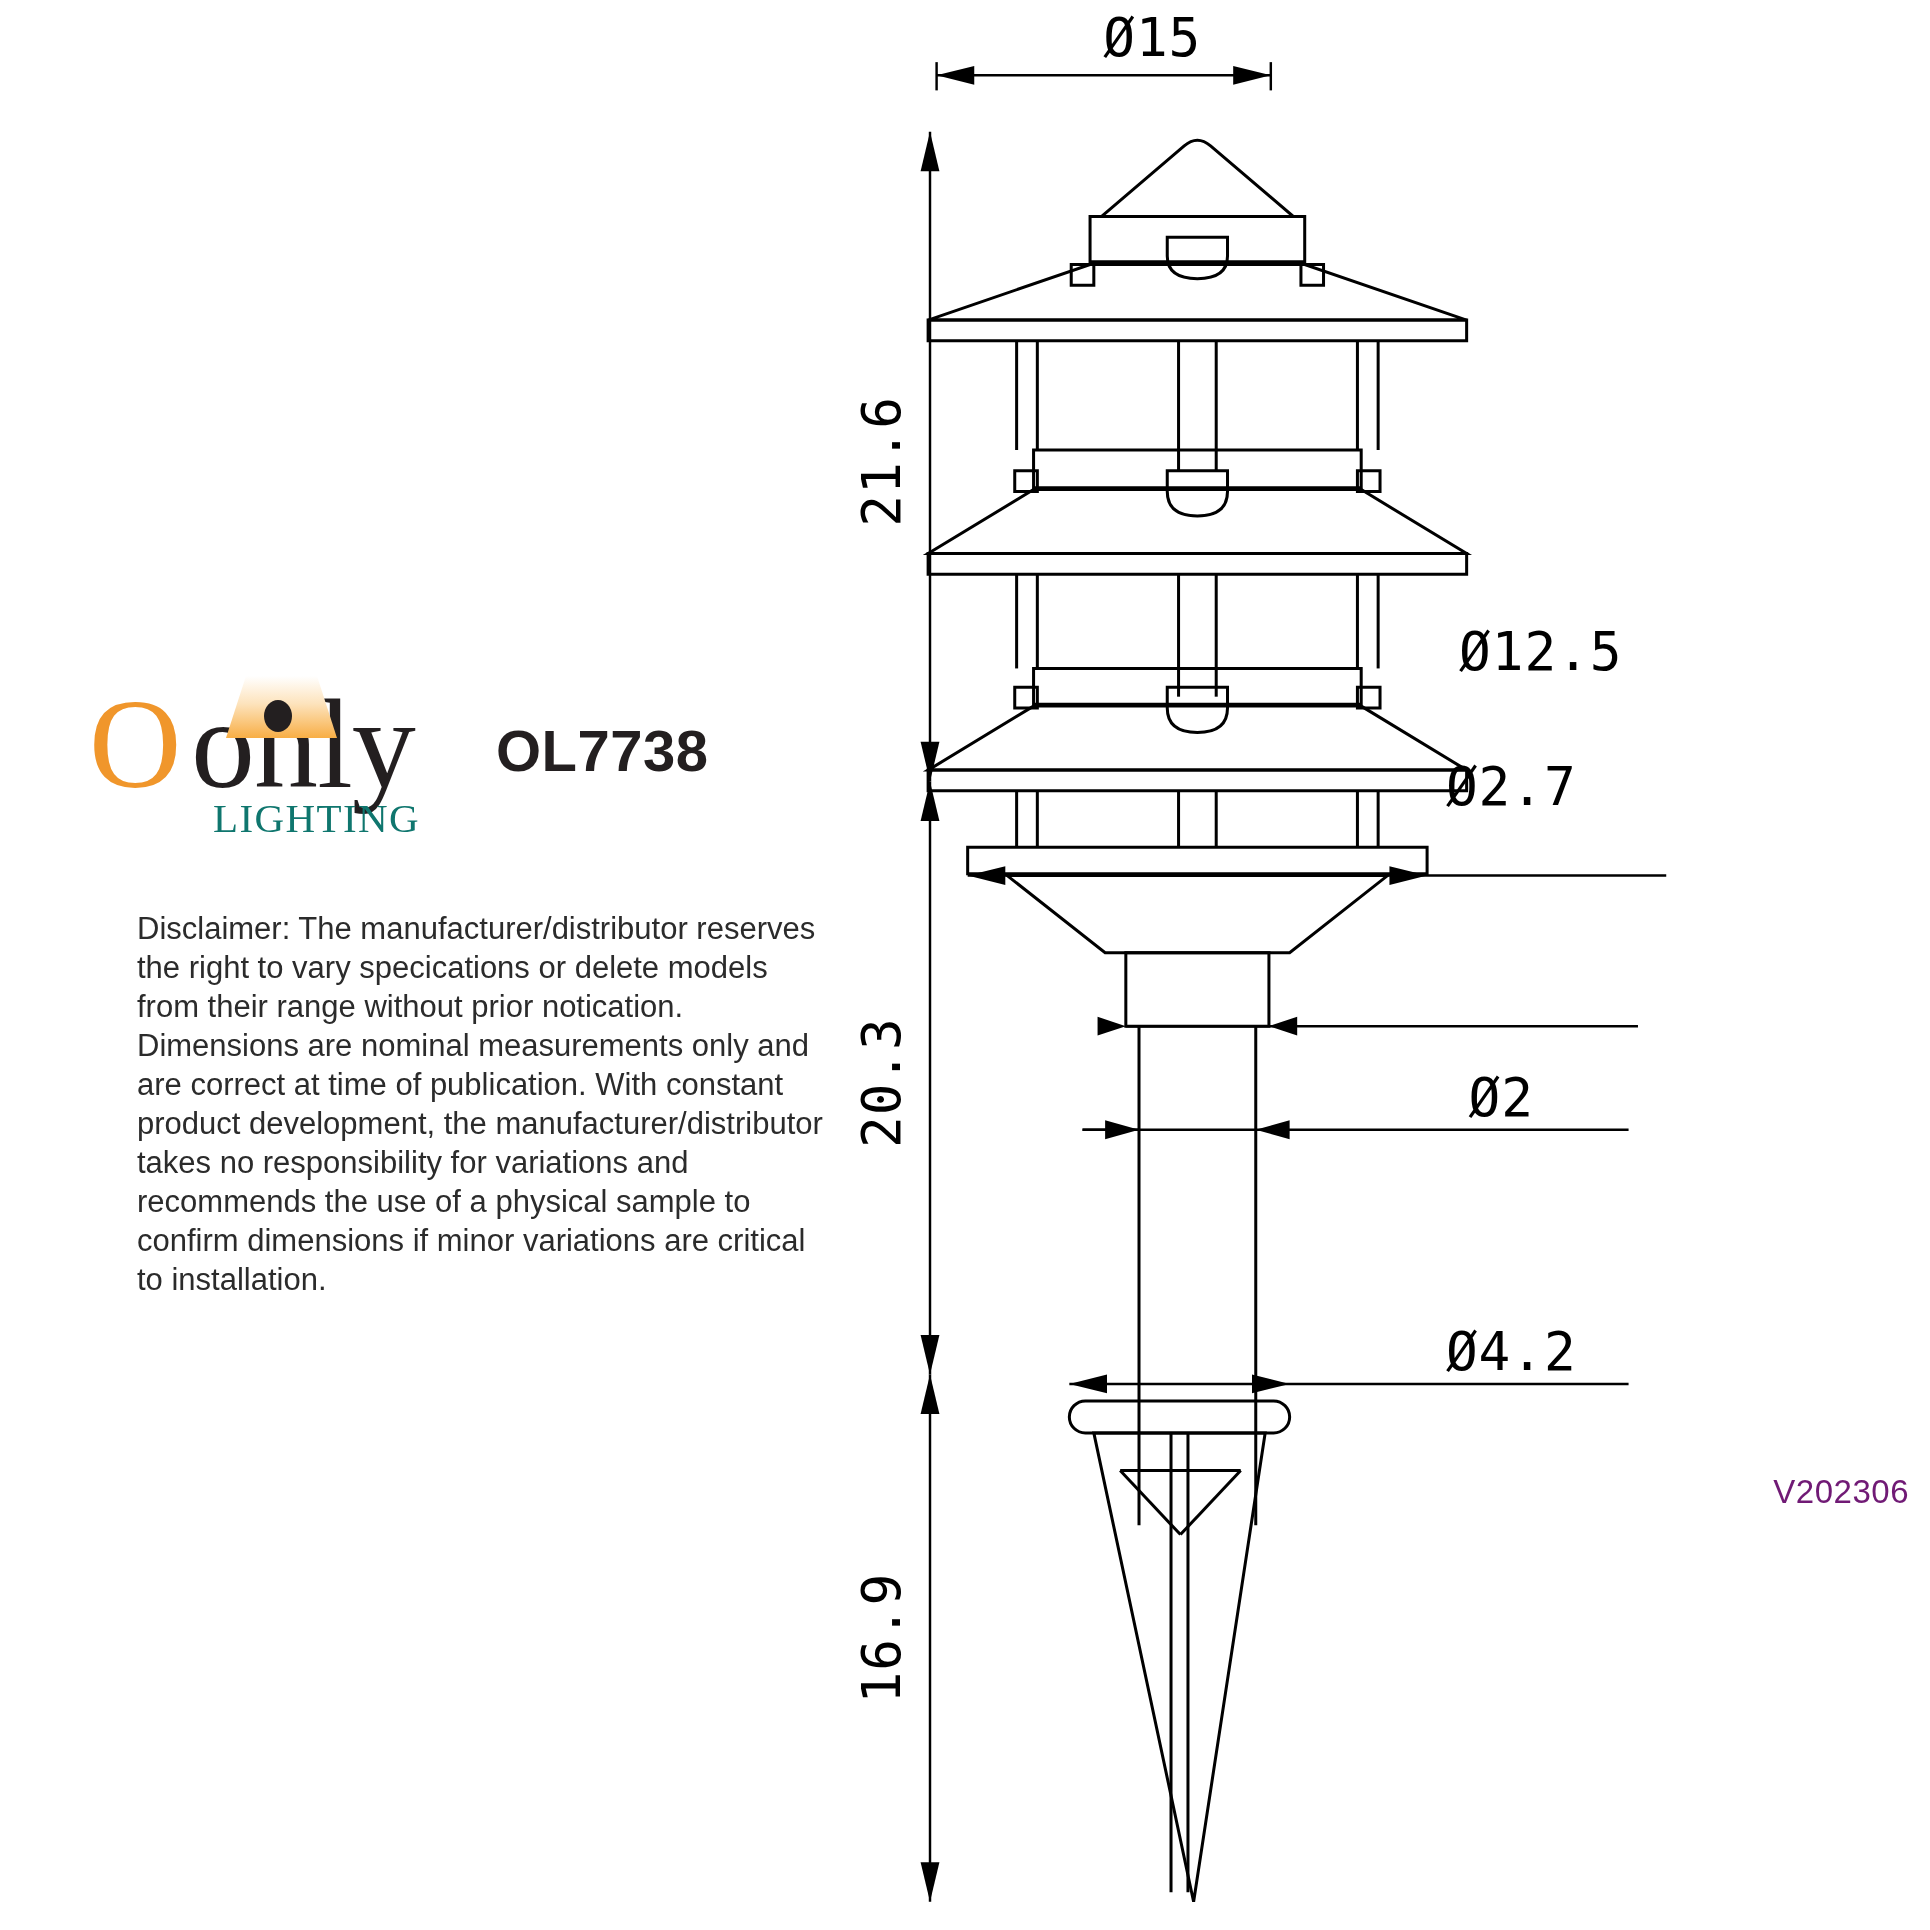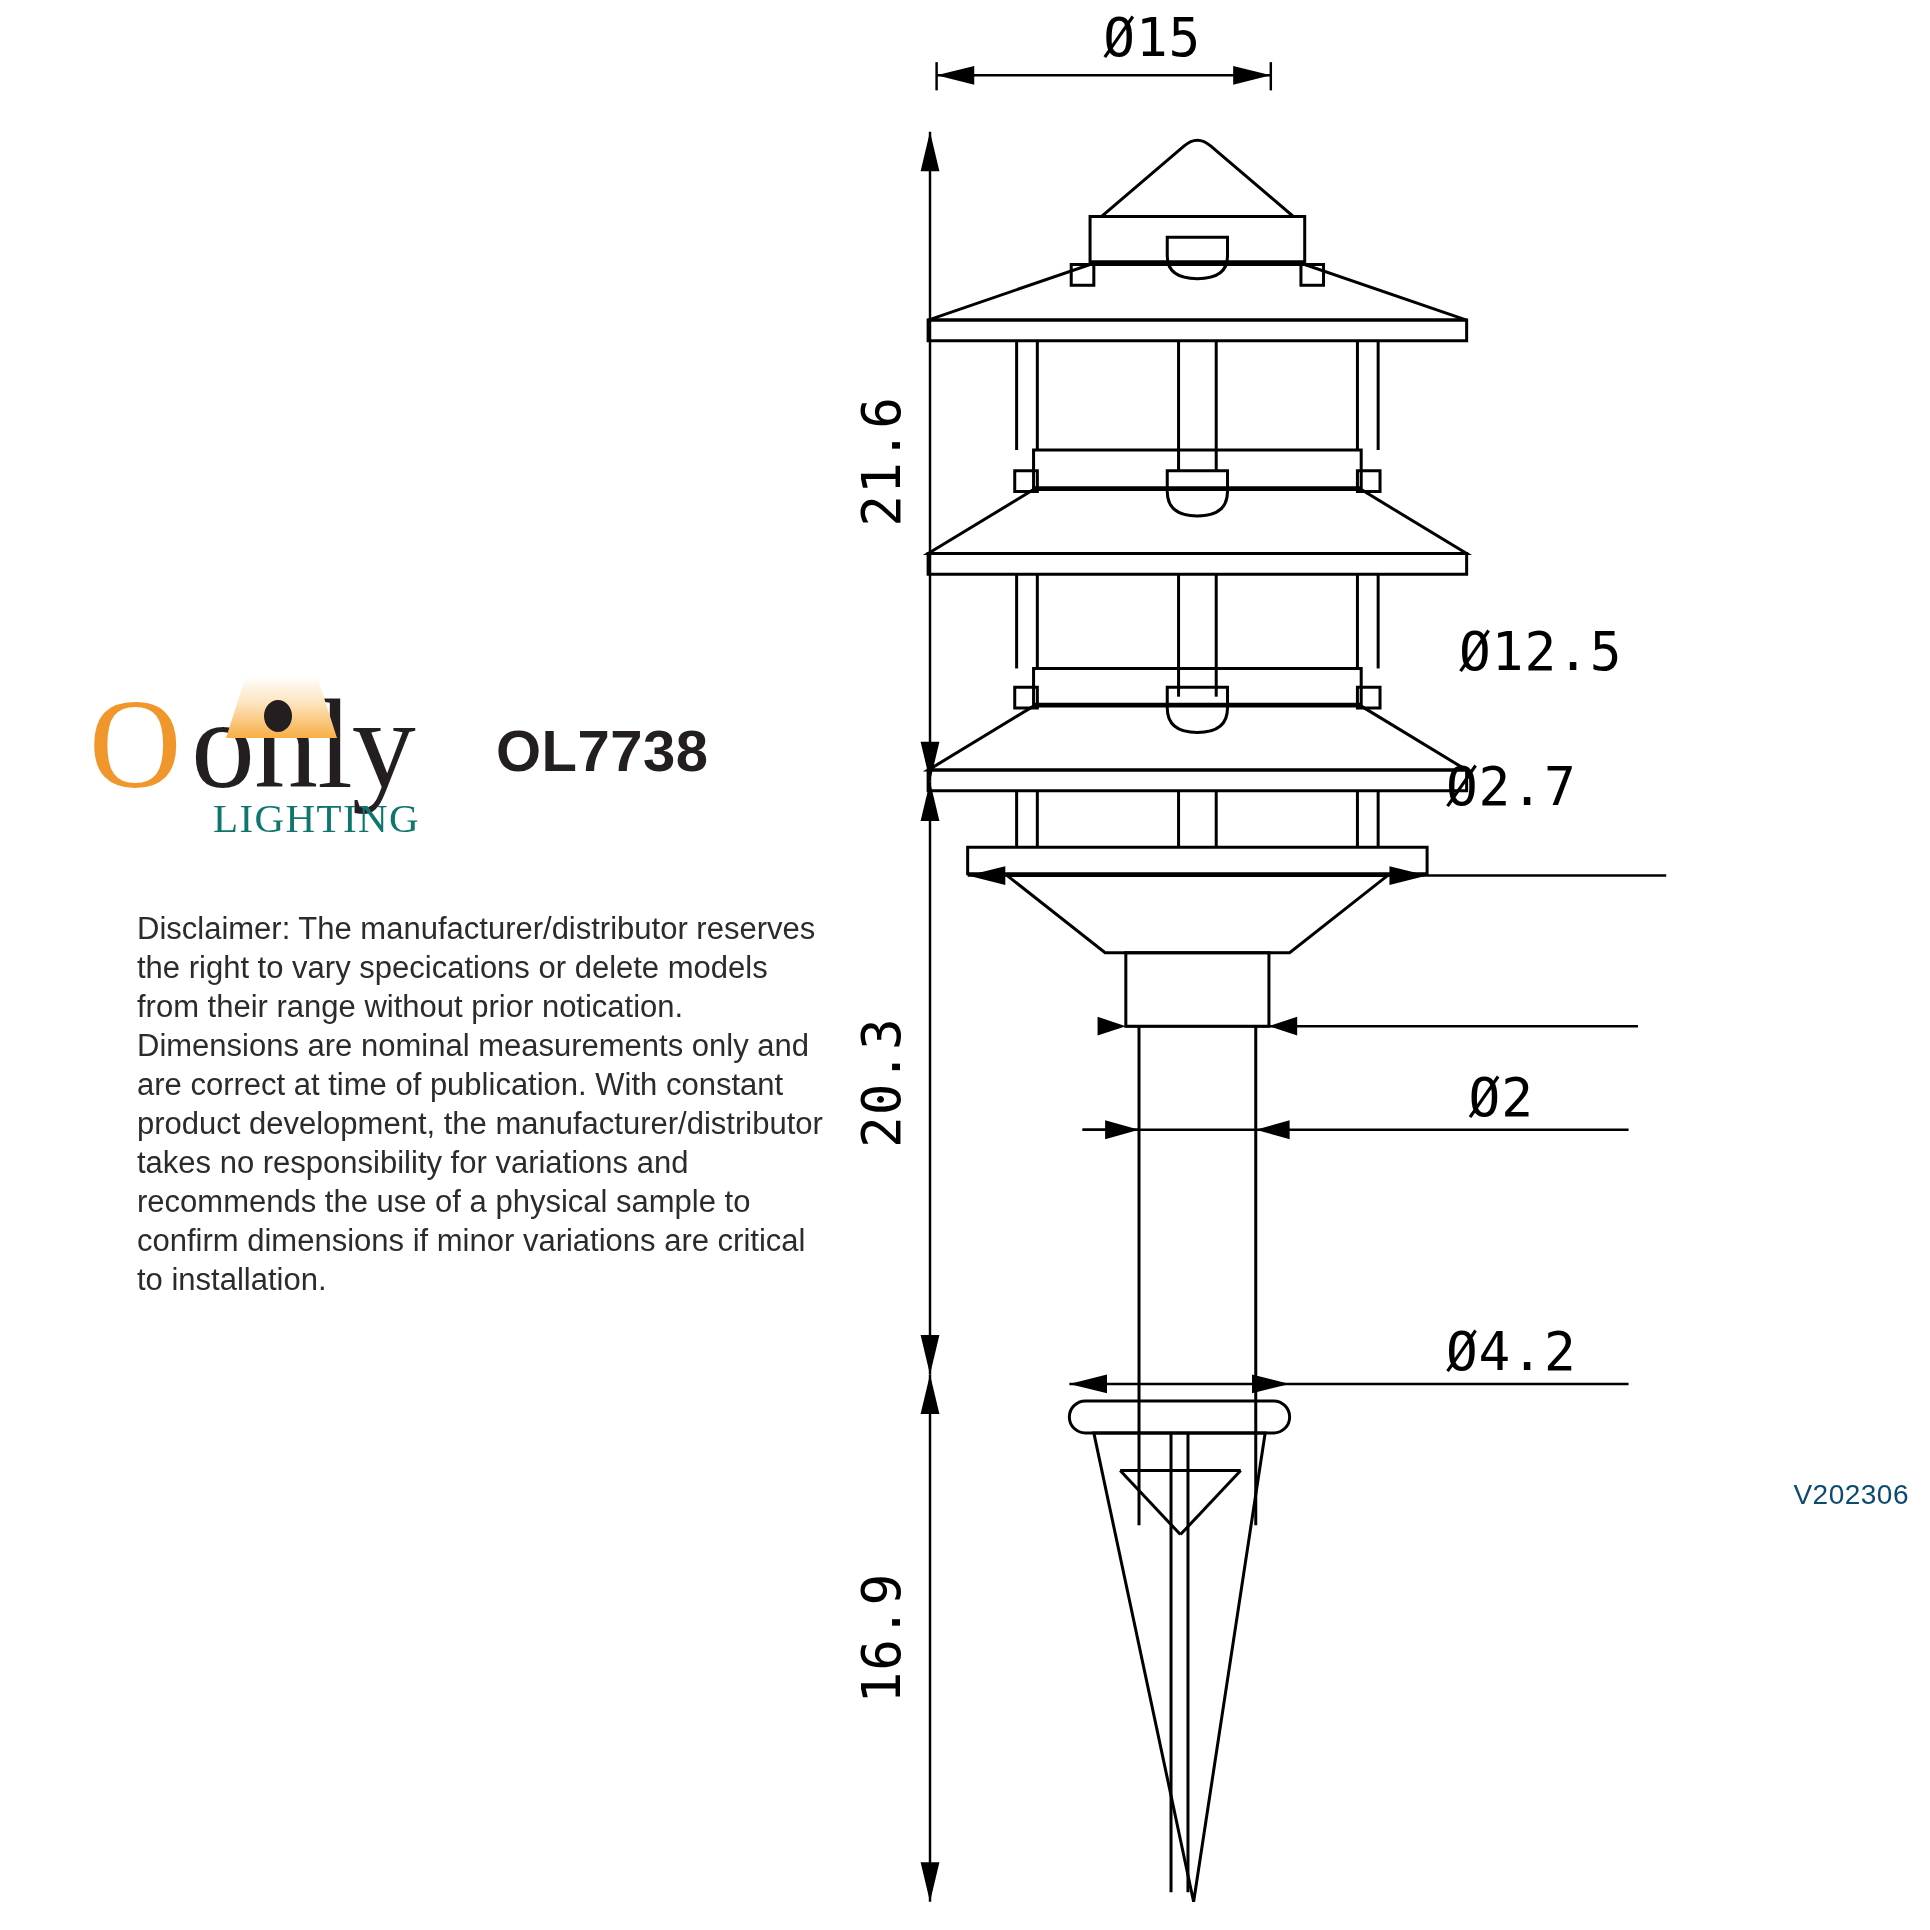--- a/index.html
+++ b/index.html
@@ -136,22 +136,22 @@
     font-size: 56px;
     fill: #000000;
     letter-spacing: 1px;
   }
 
   #version-code {
     position: absolute;
     right: 21px;
     bottom: 17px;
     font-family: "Liberation Sans", sans-serif;
-    font-size: 28px;
-    color: #0c4a6e;
+    font-size: 33px;
+    color: #701a75;
     letter-spacing: 0.5px;
   }
 </style>
 </head>
 <body>
 
 <div id="left-panel">
 
   <div id="brand-block">
 

